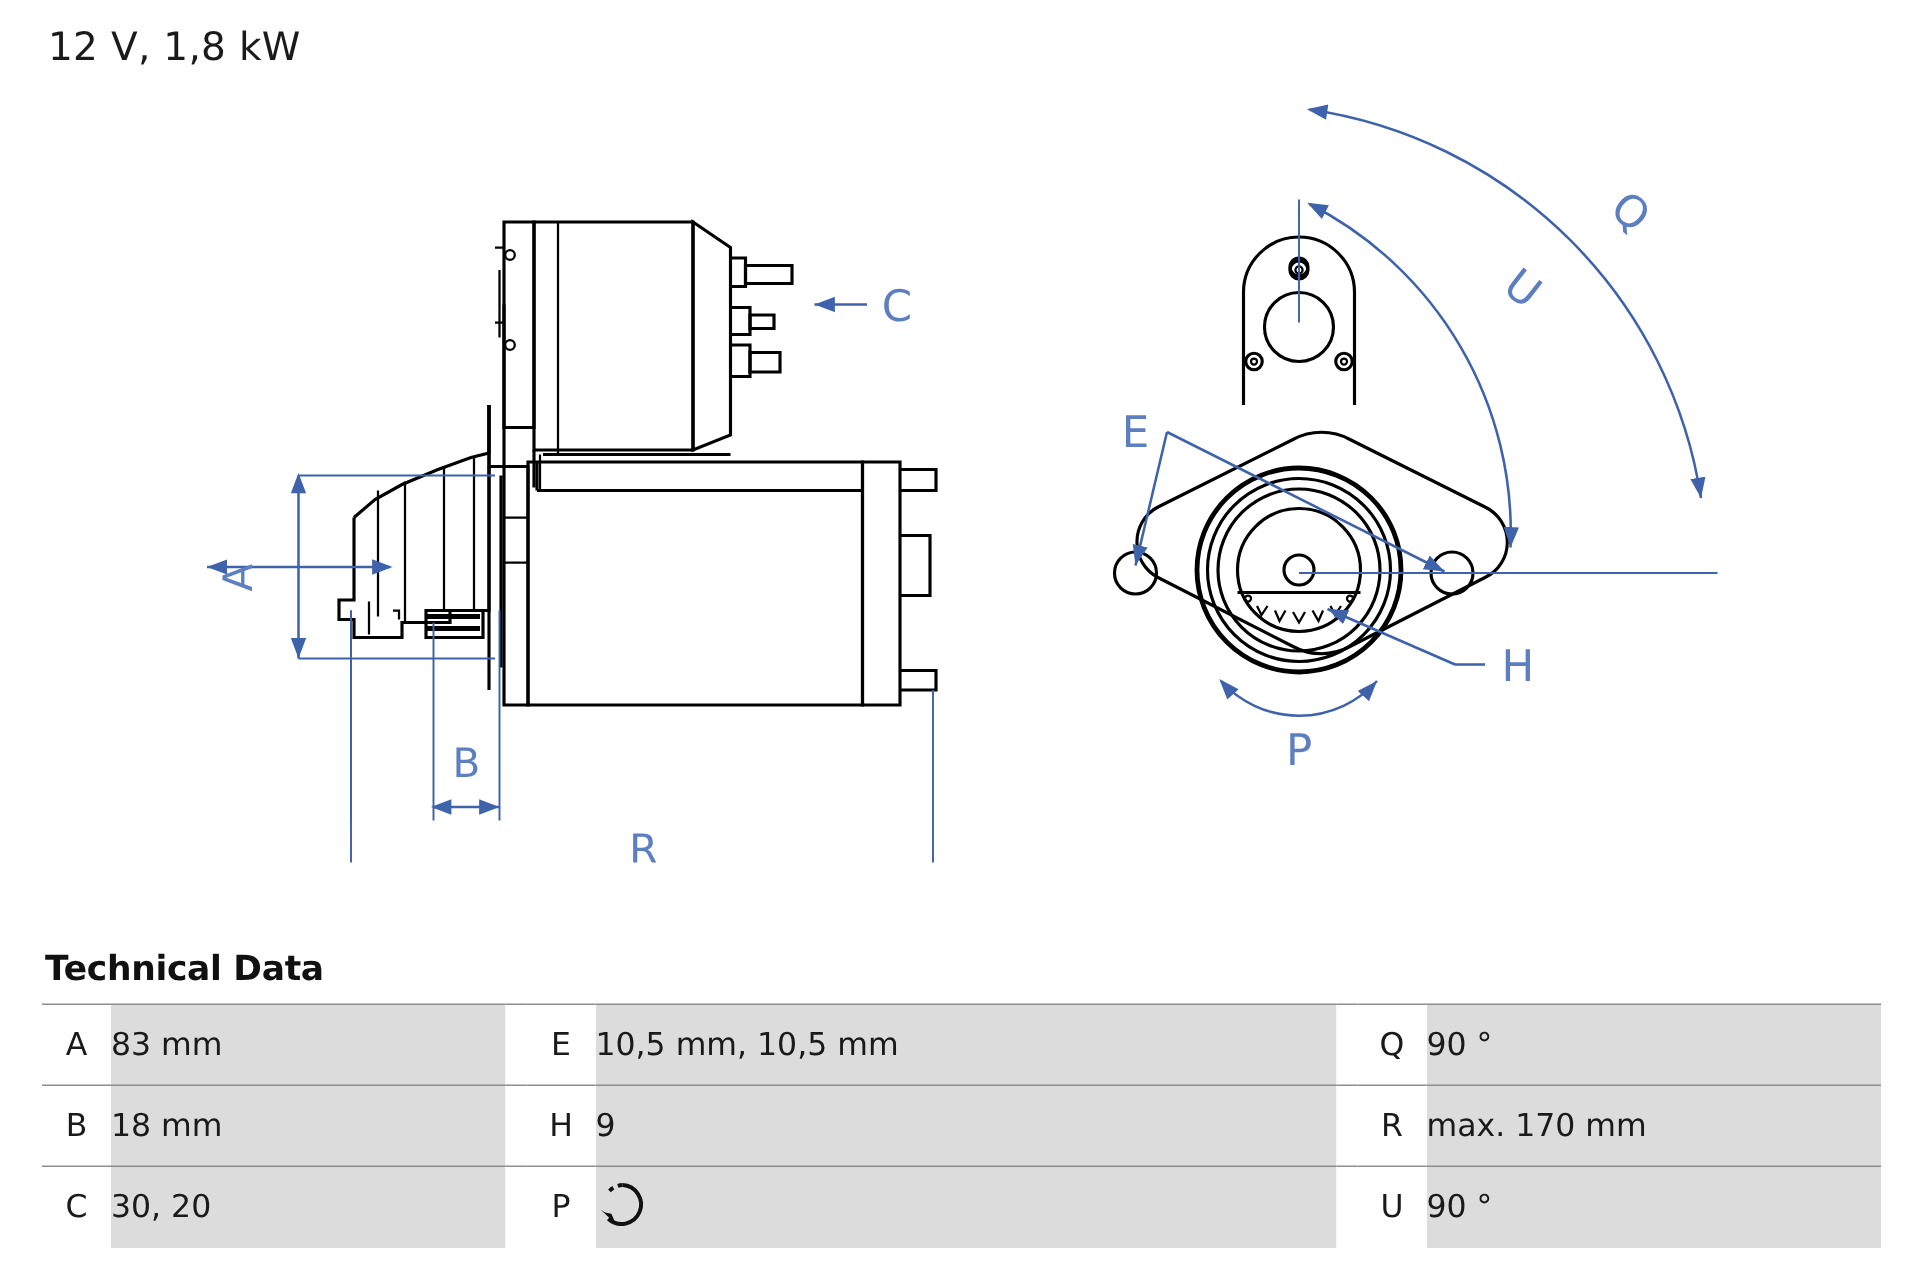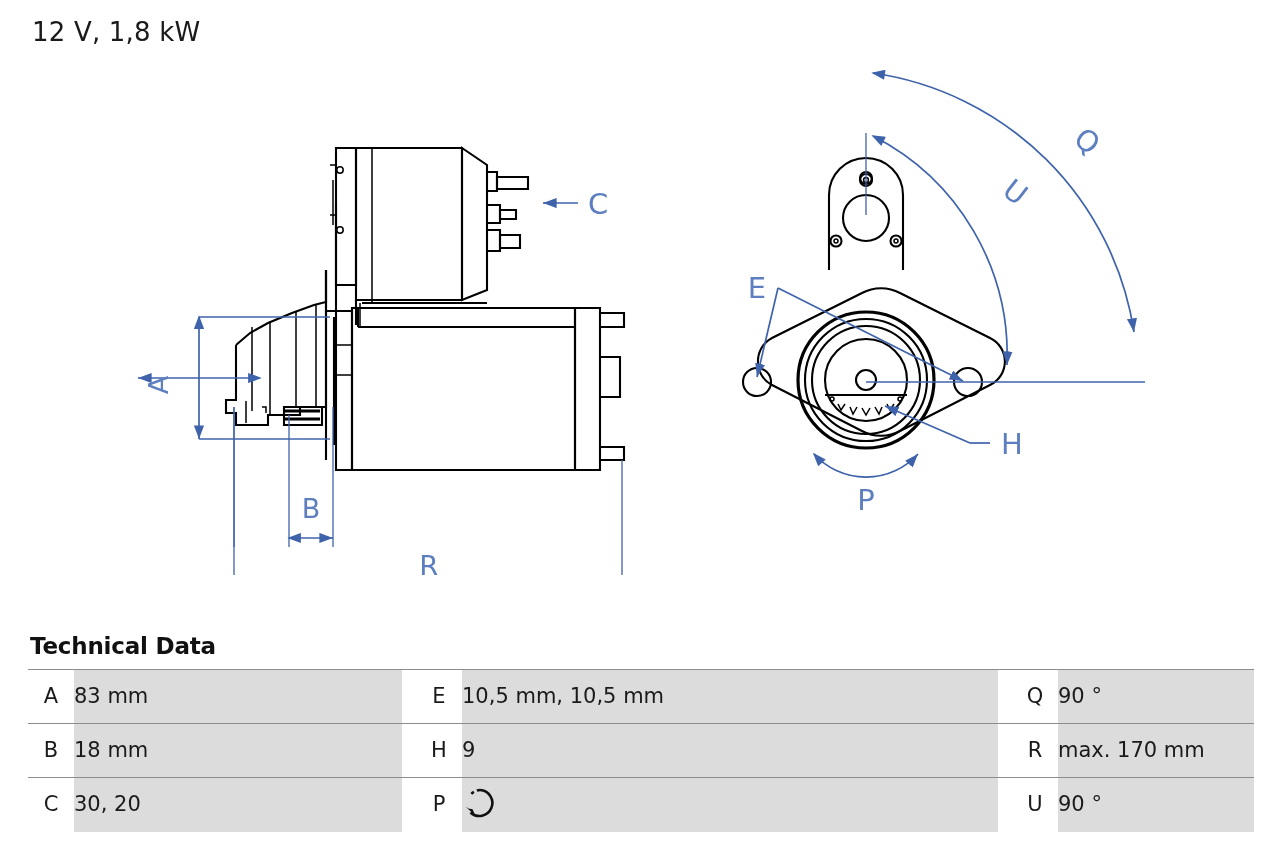--- a/index.html
+++ b/index.html
@@ -284,24 +284,24 @@
 </svg>
 </div>
 
 <div id="tech-section">
   <div id="tech-heading">Technical Data</div>
 
   <table id="tech-table">
     <tbody>
       <tr>
         <td class="k">A</td>
-        <td class="v" style="width:328px">83 mm</td>
+        <td class="v" style="width:263px">83 mm</td>
         <td class="sp"></td>
         <td class="k">E</td>
-        <td class="v" style="width:536px">10,5 mm, 10,5 mm</td>
+        <td class="v" style="width:494px">10,5 mm, 10,5 mm</td>
         <td class="sp"></td>
         <td class="k">Q</td>
         <td class="v">90 °</td>
       </tr>
       <tr>
         <td class="k">B</td>
         <td class="v">18 mm</td>
         <td class="sp"></td>
         <td class="k">H</td>
         <td class="v">9</td>

